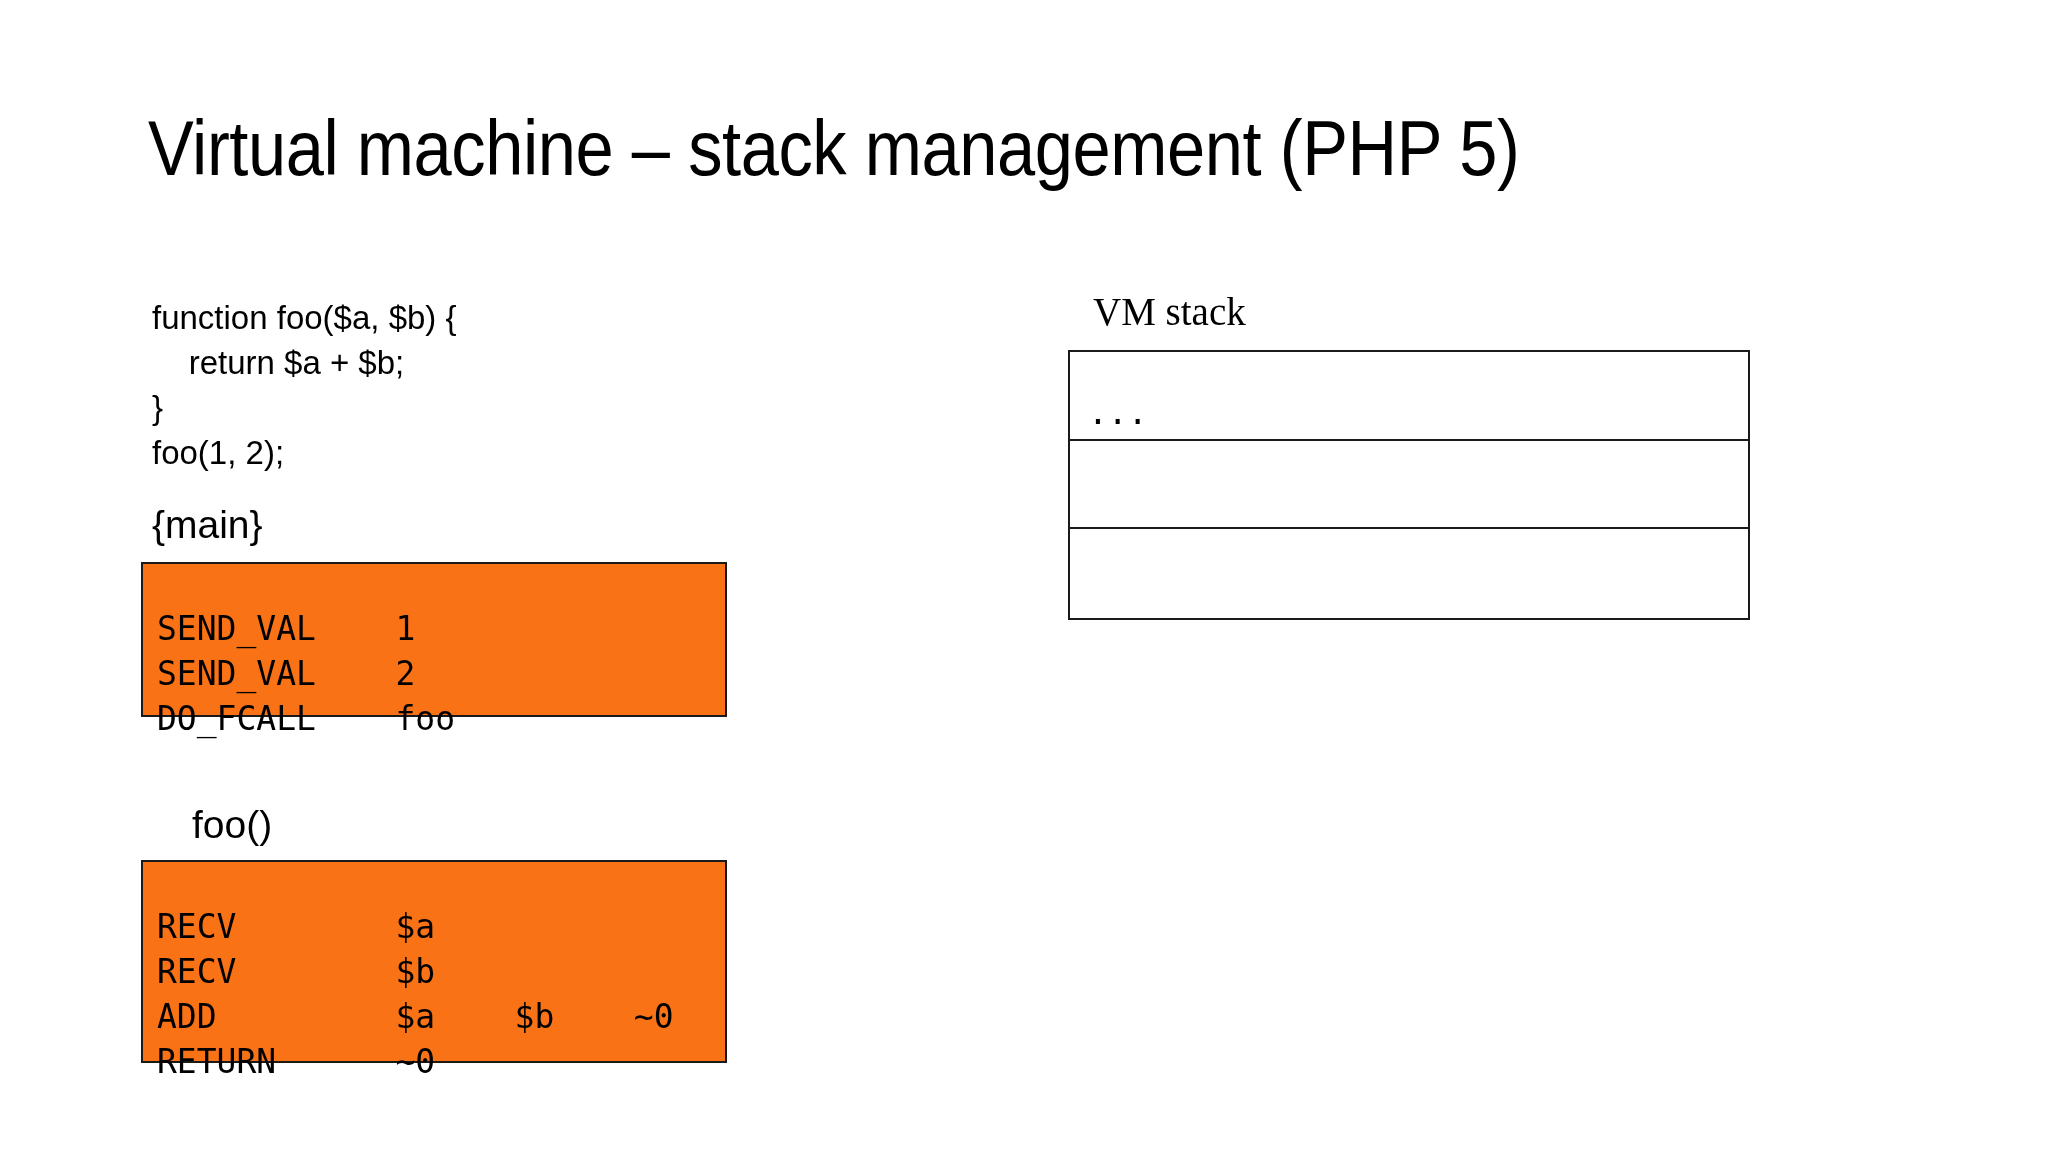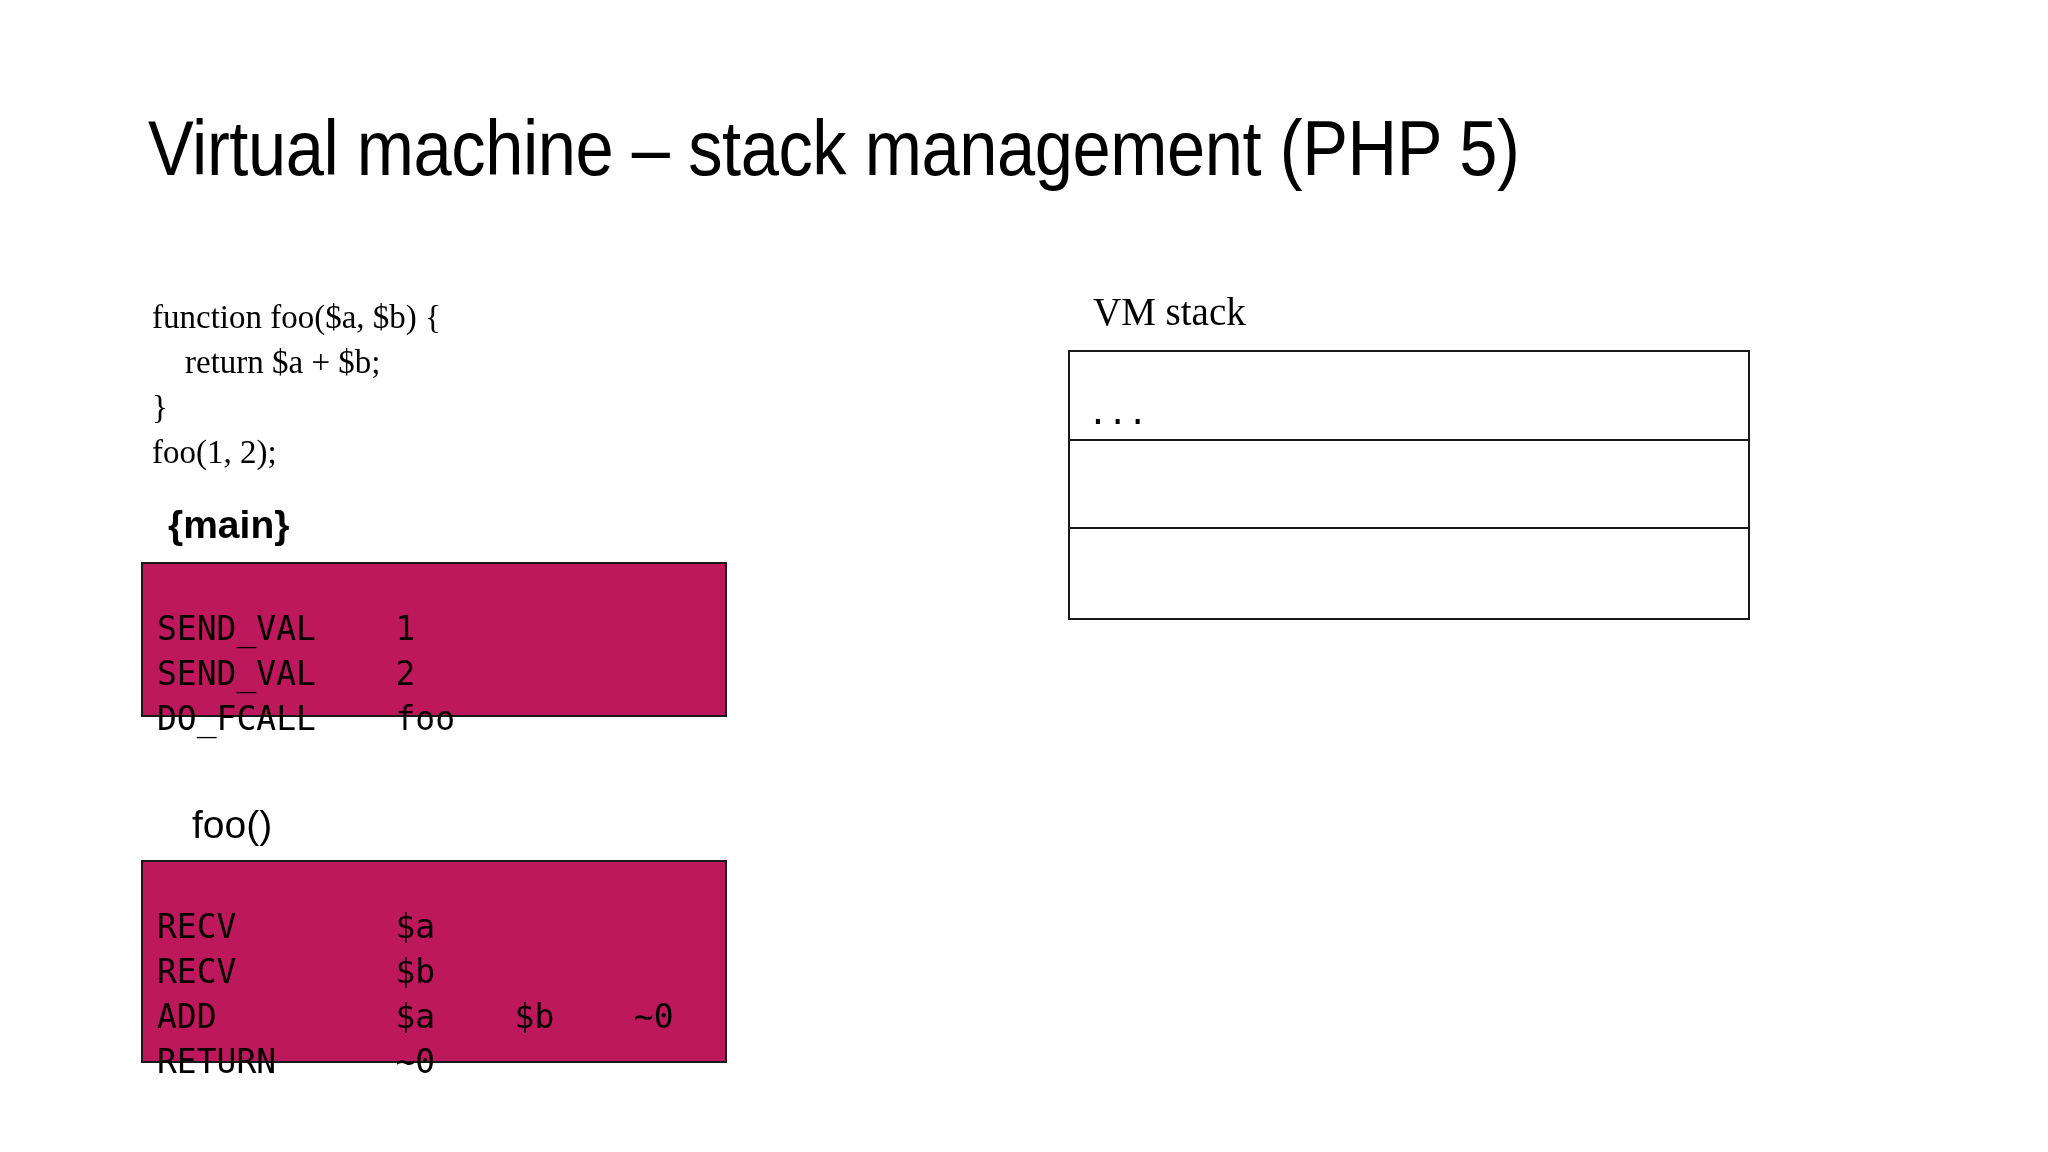--- a/index.html
+++ b/index.html
@@ -30,43 +30,43 @@
     transform-origin: left top;
     white-space: nowrap;
     color: #000000;
   }
 
   
   #source-code {
     position: absolute;
     left: 152px;
     top: 262px;
-    font-family: Liberation Serif, serif;
+    font-family: Liberation Sans, sans-serif;
     font-size: 33px;
     line-height: 45px;
     white-space: pre;
     color: #000000;
   }
 
   .section-label {
     position: absolute;
     font-family: "Liberation Sans", sans-serif;
     font-size: 39px;
     line-height: 1;
     white-space: nowrap;
     color: #000000;
   }
-  #main-label { left: 168px; top: 505px; font-weight: bold; }
+  #main-label { left: 152px; top: 505px; }
   #foo-label  { left: 152px; top: 805px; margin-left: 40px; }
 
   .opcode-table {
     position: absolute;
     border: 2px solid #1a1a1a;
     box-sizing: border-box;
-    background: #be185d;
+    background: #f97316;
   }
   #main-table {
     left: 141px;
     top: 562px;
     width: 586px;
     height: 155px;
   }
   #foo-table {
     left: 141px;
     top: 860px;

